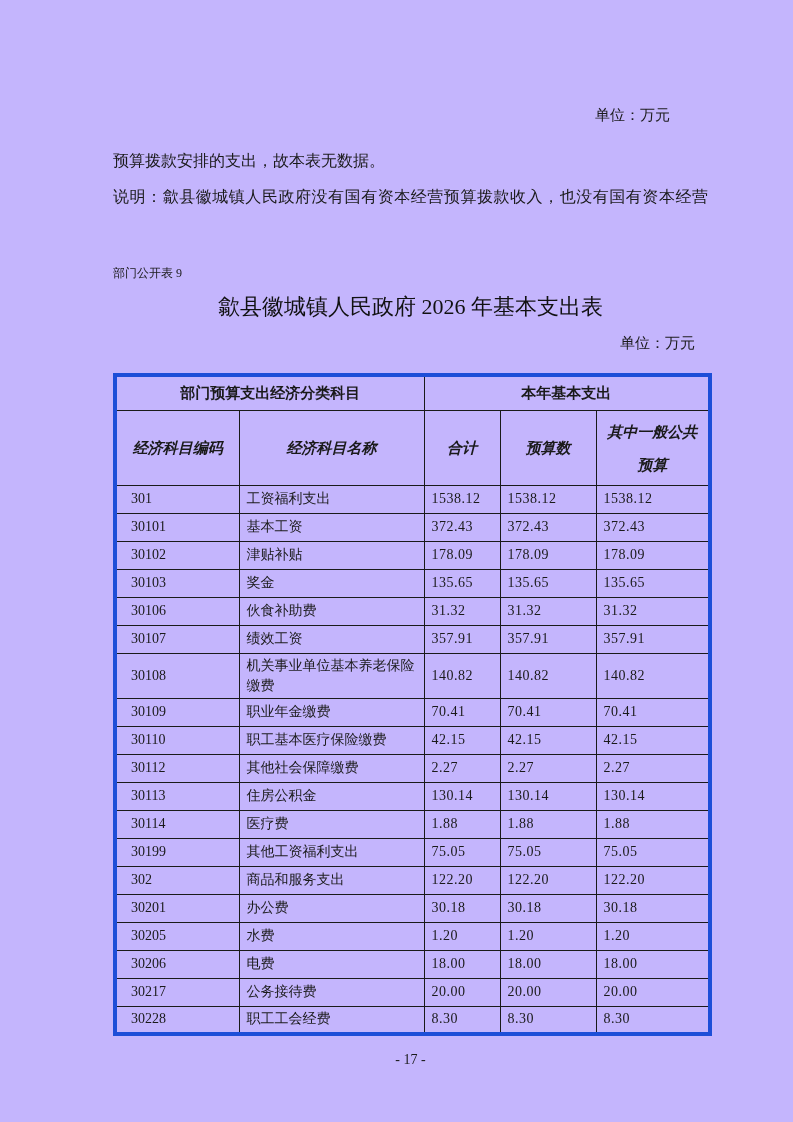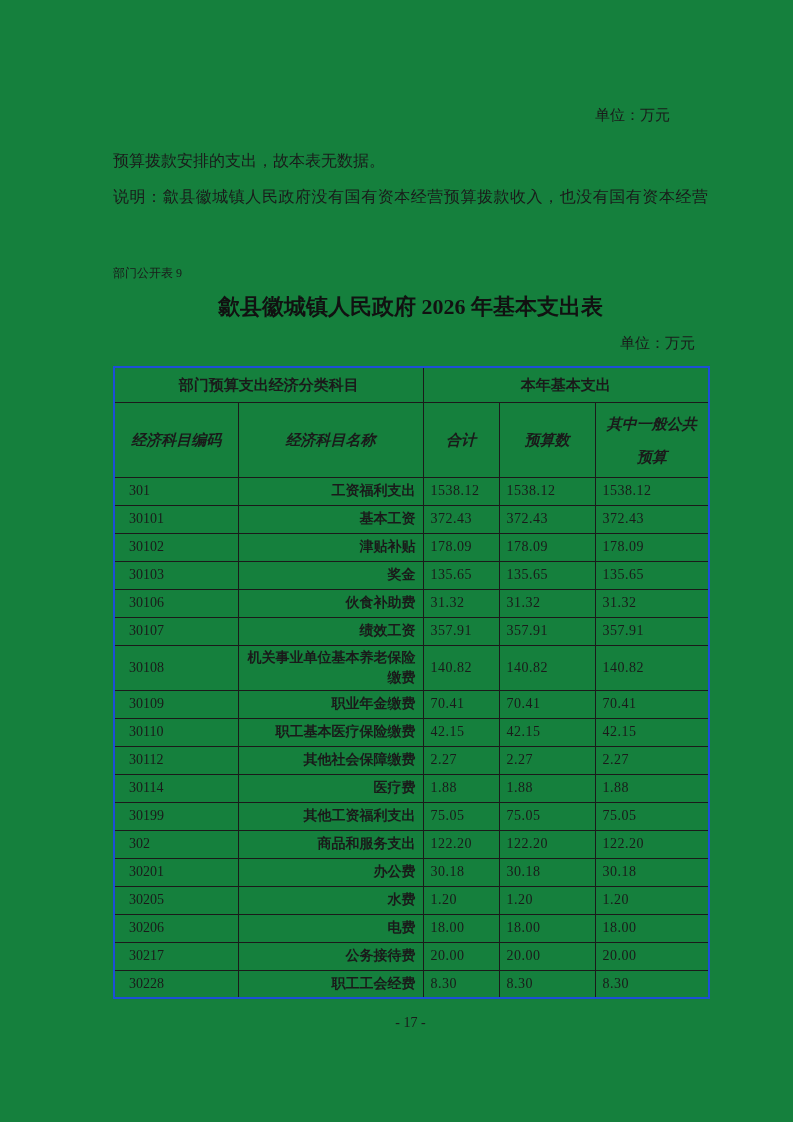--- a/index.html
+++ b/index.html
@@ -1,21 +1,21 @@
 <!DOCTYPE html>
 <html><head>
 <meta charset="utf-8">
 <style>
   * { margin: 0; padding: 0; box-sizing: border-box; }
   html, body { background: #ffffff; }
   .page {
     position: relative;
     width: 793px;
     height: 1122px;
-    background: #15803d;
+    background: #c4b5fd;
     color: #111111;
     font-family: "Liberation Serif", "DejaVu Serif", serif;
     overflow: hidden;
   }
   .content {
     position: absolute;
     left: 113px;
     top: 0;
     width: 595px;
   }
@@ -40,30 +40,30 @@
   .table-label {
     margin-top: 48px;
     font-size: 12px;
     line-height: 20px;
     color: #1a1a1a;
   }
   .title {
     margin-top: 10px;
     font-size: 22px;
     line-height: 28px;
-    font-weight: bold;
+    font-weight: normal;
     text-align: center;
     color: #111111;
   }
   table.budget-table {
-    margin-top: 13px;
+    margin-top: 20px;
     width: 595px;
     table-layout: fixed;
     border-collapse: collapse;
-    border: 2px solid #1d4ed8;
+    border: 4px solid #1d4ed8;
   }
   .budget-table th, .budget-table td {
     border: 1px solid #1a1a1a;
   }
   .budget-table th {
     font-family: "Liberation Sans", "DejaVu Sans", sans-serif;
     font-weight: bold;
     font-size: 15px;
     text-align: center;
     vertical-align: middle;
@@ -74,21 +74,21 @@
   tr.col-row th { height: 75px; line-height: 33px; font-style: italic; }
   .budget-table tbody tr { height: 28px; }
   .budget-table td {
     font-size: 14px;
     line-height: 20px;
     vertical-align: middle;
     color: #1a1a1a;
     padding: 2px 7px;
   }
   td.cell-code { text-align: left; padding-left: 14px; }
-  td.cell-name { text-align: right; font-weight: bold; }
+  td.cell-name { text-align: left; }
   td.cell-num  { text-align: left; padding-right: 8px; letter-spacing: 0.5px; }
   .page-number {
     margin-top: 16px;
     text-align: center;
     font-size: 14px;
     color: #1a1a1a;
   }
 </style>
 </head>
 <body>
@@ -195,20 +195,27 @@
             <td class="cell-num">42.15</td>
           </tr>
           <tr>
             <td class="cell-code">30112</td>
             <td class="cell-name">其他社会保障缴费</td>
             <td class="cell-num">2.27</td>
             <td class="cell-num">2.27</td>
             <td class="cell-num">2.27</td>
           </tr>
           <tr>
+            <td class="cell-code">30113</td>
+            <td class="cell-name">住房公积金</td>
+            <td class="cell-num">130.14</td>
+            <td class="cell-num">130.14</td>
+            <td class="cell-num">130.14</td>
+          </tr>
+          <tr>
             <td class="cell-code">30114</td>
             <td class="cell-name">医疗费</td>
             <td class="cell-num">1.88</td>
             <td class="cell-num">1.88</td>
             <td class="cell-num">1.88</td>
           </tr>
           <tr>
             <td class="cell-code">30199</td>
             <td class="cell-name">其他工资福利支出</td>
             <td class="cell-num">75.05</td>

